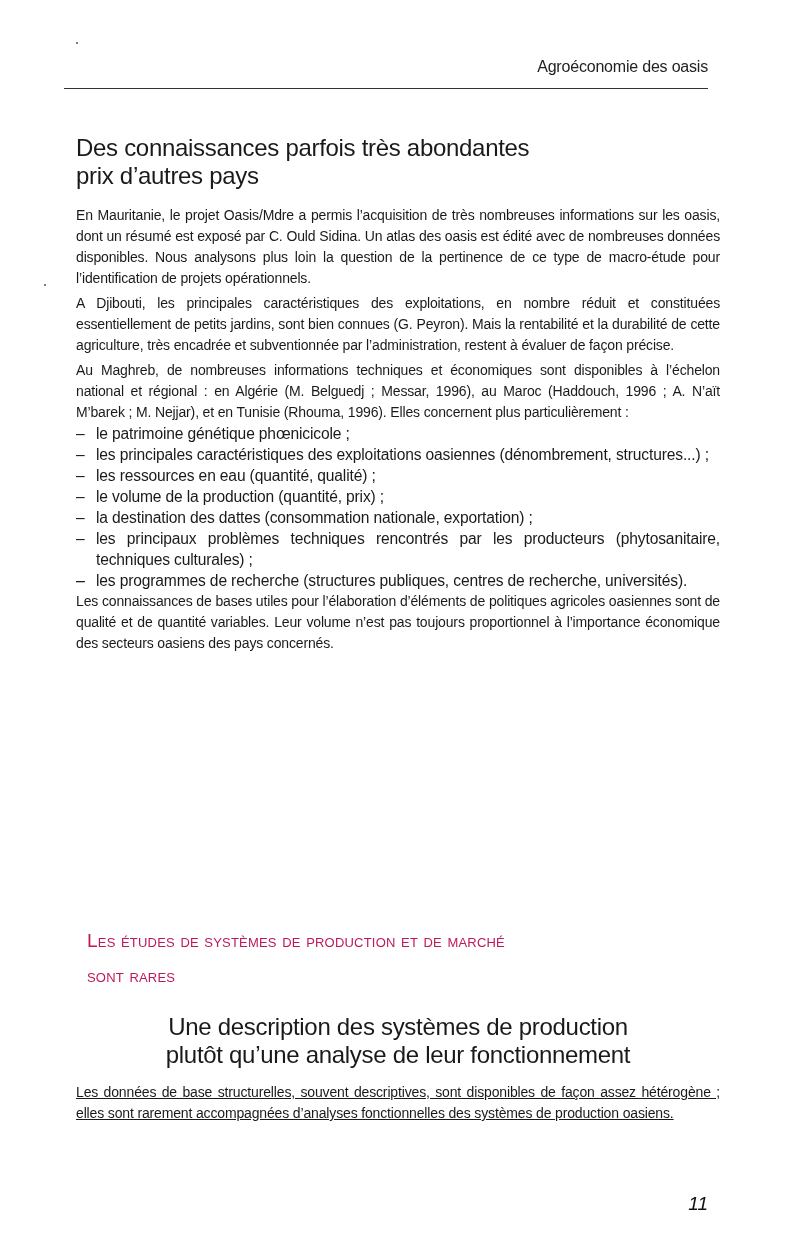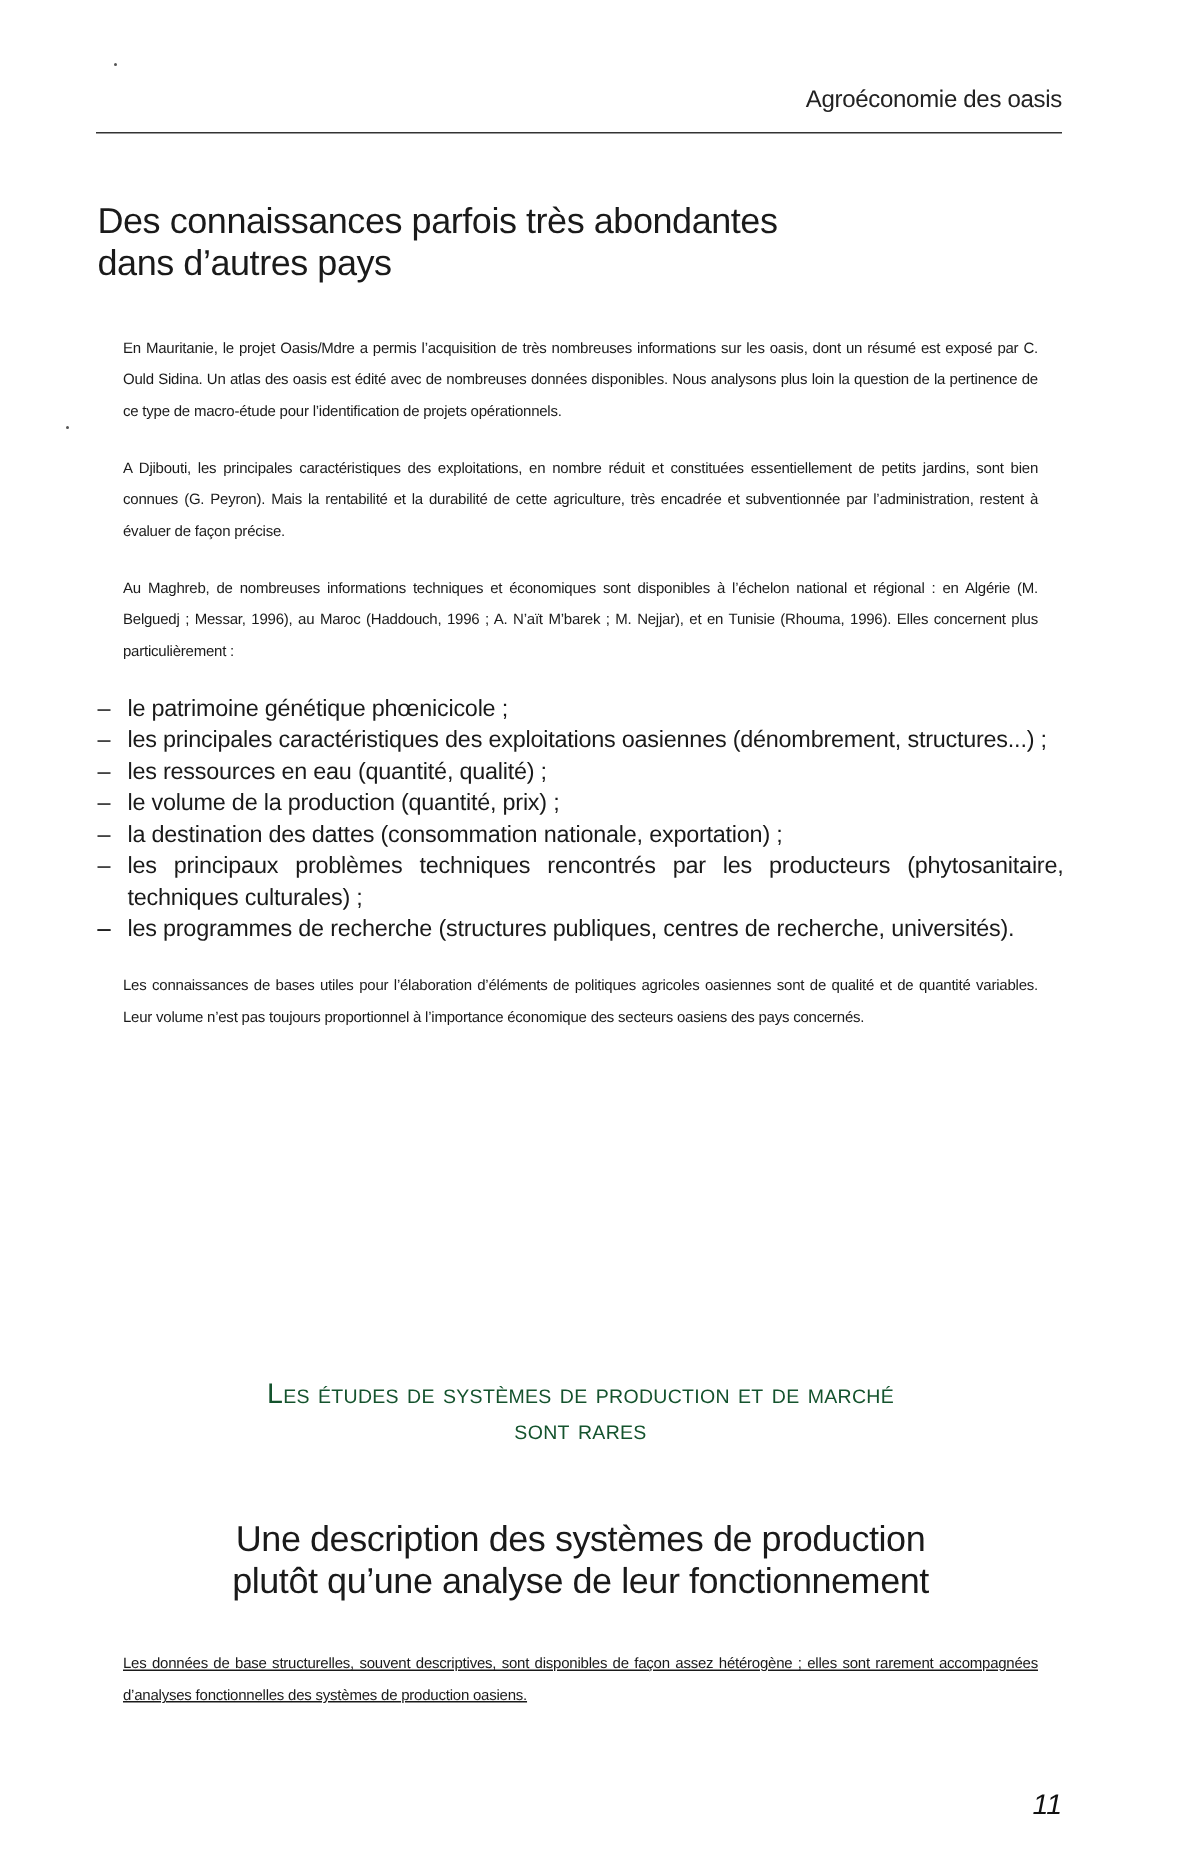--- a/index.html
+++ b/index.html
@@ -42,30 +42,29 @@
       line-height: 28px;
       font-weight: normal;
       letter-spacing: -0.3px;
       margin: 0;
       color: #1a1a1a;
     }
     .h1-caps {
       font-size: 19px;
       line-height: 24px;
       font-weight: normal;
-      margin: 0;
+      margin: 11px;
       letter-spacing: 0.2px;
       font-variant: small-caps;
-      color: #14532d;
-      text-align: center;
+      color: #be185d;
     }
     .para {
-      font-size: 10px;
+      font-size: 14px;
       line-height: 21px;
-      margin: 17px;
+      margin: 0;
       text-align: justify;
       hyphens: manual;
       letter-spacing: -0.15px;
     }
     .list {
       list-style: none;
       margin: 0;
       padding: 0;
     }
     .list li {
@@ -76,21 +75,21 @@
       text-align: justify;
       letter-spacing: -0.15px;
     }
     .list li .dash {
       position: absolute;
       left: 0;
       top: 0;
     }
     .block {
       position: absolute;
-      left: 1px;
+      left: 12px;
       width: 644px;
     }
     .page-number {
       position: absolute;
       top: 1193px;
       right: 0;
       font-size: 19px;
       color: #111;
       font-style: italic;
     }
@@ -108,21 +107,21 @@
 <div class="speck" style="left:76px; top:42px;"></div>
 <div class="speck" style="left:44px; top:284px;"></div>
 
 <div class="page">
 
   <div class="running-header">Agroéconomie des oasis</div>
   <div class="header-rule"></div>
 
   <div class="block" style="top:134px;">
     <h2 class="h2">Des connaissances parfois très abondantes</h2>
-    <h2 class="h2">dans d’autres pays</h2>
+    <h2 class="h2">prix d’autres pays</h2>
   </div>
 
   <div class="block" style="top:205px;">
     <p class="para">En Mauritanie, le projet Oasis/Mdre a permis l’acquisition de très nombreuses informations sur les oasis, dont un résumé est exposé par C. Ould Sidina. Un atlas des oasis est édité avec de nombreuses données disponibles. Nous analy­sons plus loin la question de la pertinence de ce type de macro-étude pour l’identification de projets opérationnels.</p>
     <p class="para" style="margin-top:4px;">A Djibouti, les principales caractéristiques des exploitations, en nombre réduit et constituées essentiellement de petits jardins, sont bien connues (G. Peyron). Mais la rentabilité et la durabilité de cette agriculture, très encadrée et subven­tionnée par l’administration, restent à évaluer de façon précise.</p>
     <p class="para" style="margin-top:4px;">Au Maghreb, de nombreuses informations techniques et économiques sont dis­ponibles à l’échelon national et régional : en Algérie (M. Belguedj ; Messar, 1996), au Maroc (Haddouch, 1996 ; A. N’aït M’barek ; M. Nejjar), et en Tunisie (Rhouma, 1996). Elles concernent plus particulièrement :</p>
 
     <ul class="list">
       <li><span class="dash">–</span><span>le patrimoine génétique phœnicicole ;</span></li>
       <li><span class="dash">–</span><span>les principales caractéristiques des exploitations oasiennes (dénombrement, structures...) ;</span></li>

